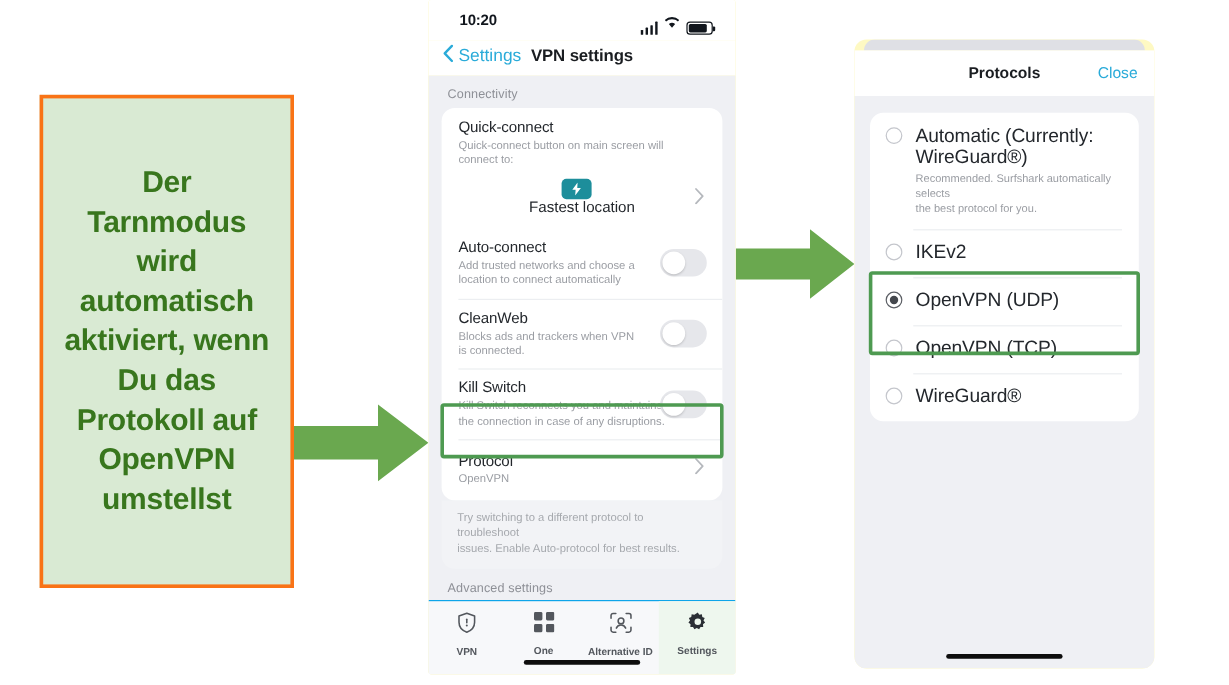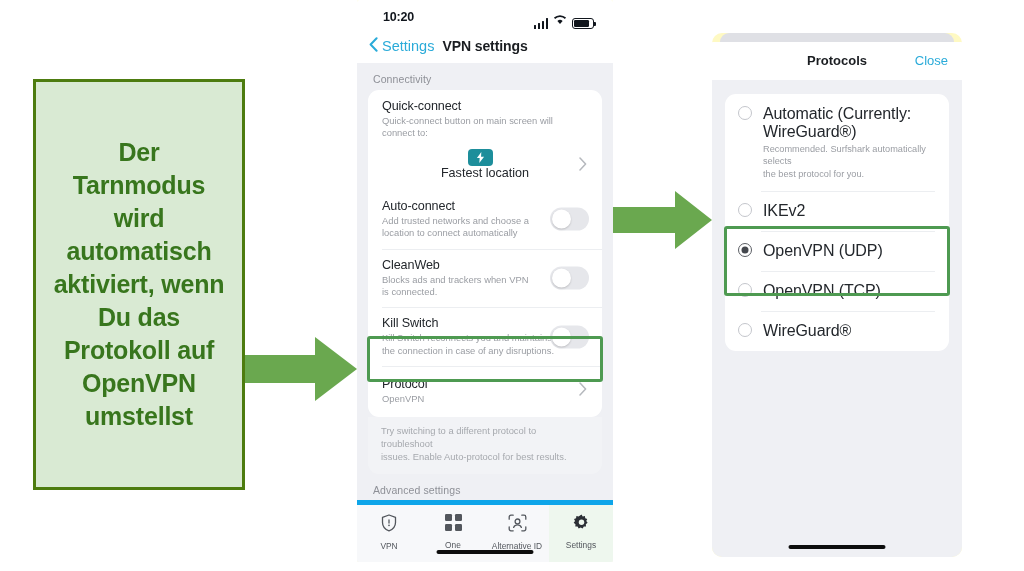--- a/index.html
+++ b/index.html
@@ -16,21 +16,21 @@
   }
 
   
   #callout {
     position: absolute;
     left: 33px;
     top: 79px;
     width: 212px;
     height: 411px;
     background: #d9ead3;
-    border: 3px solid #4d7c0f;
+    border: 3px solid #f97316;
     box-sizing: border-box;
     display: flex;
     align-items: center;
     justify-content: center;
     padding: 2px 10px;
   }
   #callout-text {
     color: #38761d;
     font-weight: bold;
     font-size: 25px;
@@ -241,22 +241,23 @@
     pointer-events: none;
   }
 
   
   .tabbar {
     position: absolute;
     left: 0; right: 0; bottom: 0;
     height: 62px;
     background: #f7f8fa;
     display: flex;
-    border-top: 5px solid #0ea5e9;
+    border-top: 1px solid #0ea5e9;
     box-sizing: border-box;
+    font-weight: bold;
   }
   .tab {
     flex: 1;
     display: flex;
     flex-direction: column;
     align-items: center;
     justify-content: flex-start;
     padding-top: 9px;
     gap: 5px;
   }

